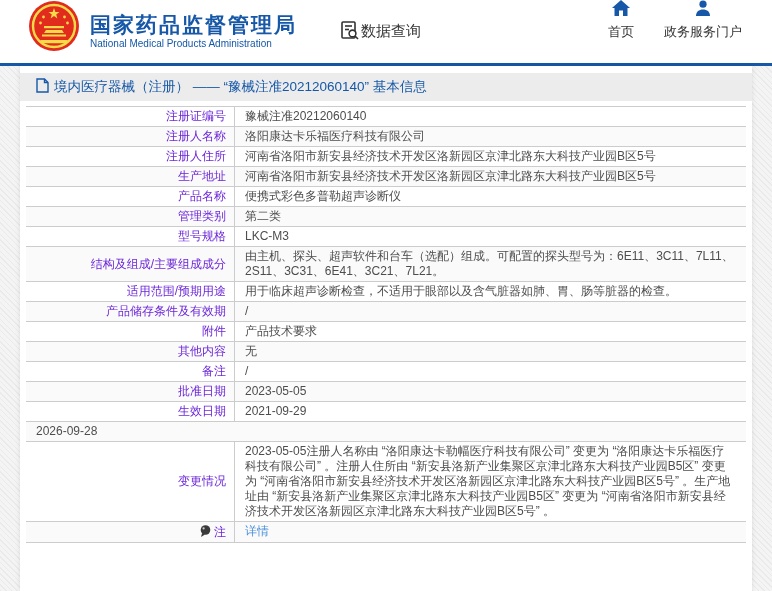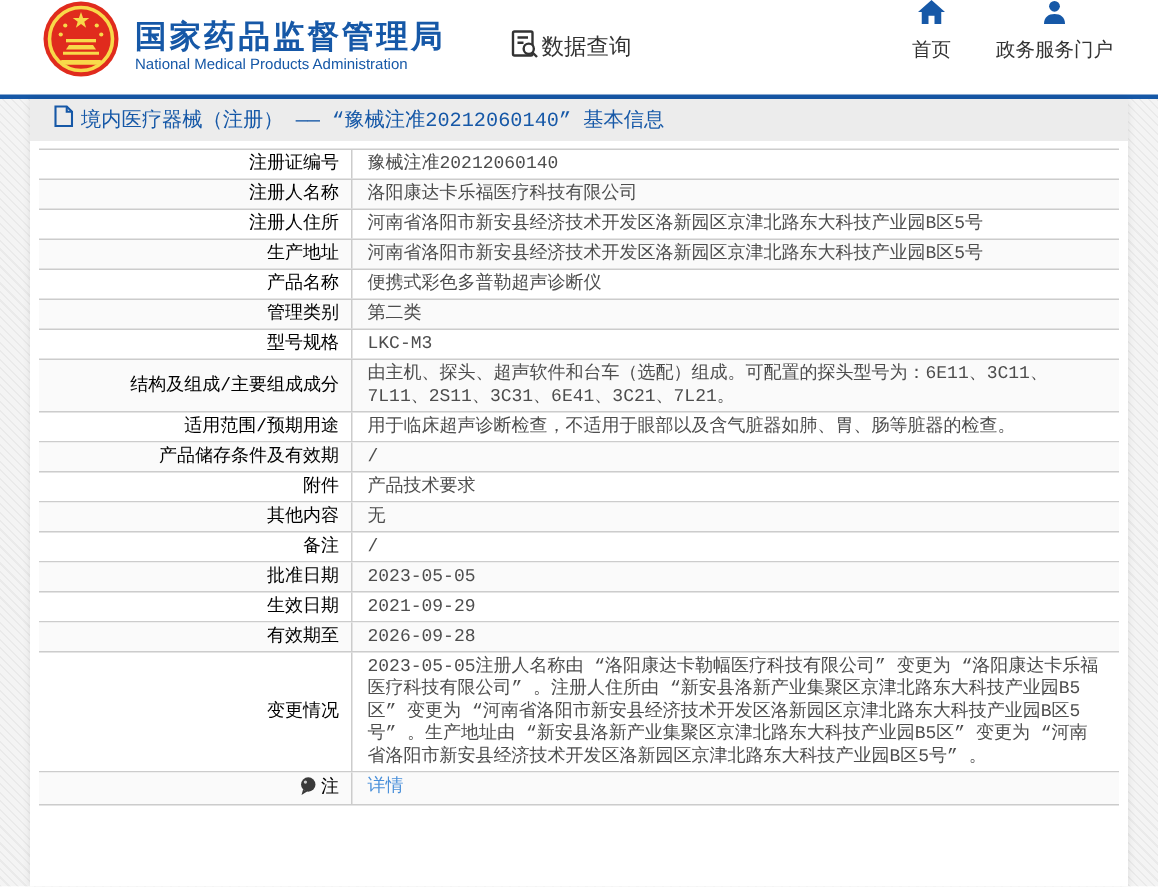--- a/index.html
+++ b/index.html
@@ -30,41 +30,41 @@
   .content {
     height: 525px;
     background-color: #f4f4f4;
     background-image: repeating-linear-gradient(45deg, #eaeaea 0 1px, transparent 1px 4px);
   }
   .panel {
     margin: 0 20px;
     height: 100%;
     background: #fff;
     box-shadow: 0 0 5px rgba(0,0,0,0.10);
-    font-family: Liberation Mono, monospace;
+    padding-top: 7px;
   }
   .titlebar {
     height: 28px;
     background: #ececec;
     display: flex;
     align-items: center;
     padding: 0 16px;
   }
   .titlebar-text { color: #1658a7; font-size: 13.5px; margin-left: 5px; }
   
   .info-table { margin: 5px 6px 0 6px; border-top: 1px solid #ccc; }
   .row { display: flex; border-bottom: 1px solid #ccc; align-items: stretch; }
   .row:nth-child(even) { background: #fafafa; }
   .cell { font-size: 12px; line-height: 15px; }
   .cell.label {
     width: 209px; flex: 0 0 auto;
     display: flex; align-items: center; justify-content: flex-end;
     text-align: right;
     padding: 2px 8px;
-    color: #000000;
+    color: #6d28d9;
     border-right: 1px solid #ccc;
   }
   .cell.value {
     flex: 1;
     display: flex; 
     padding: 2px 10px;
     color: #4d4d4d;
   }
   .cell.value .link { color: #4a90da; text-decoration: none; cursor: pointer; }
   .note-icon { display: inline-block; margin-right: 3px; position: relative; top: 1px; }
@@ -252,23 +252,20 @@
         </div>
         <div class="row">
           <div class="cell label">
             <span>生效日期</span>
           </div>
           <div class="cell value">
             <span>2021-09-29</span>
           </div>
         </div>
         <div class="row">
-          <div class="cell label">
-            <span>有效期至</span>
-          </div>
           <div class="cell value">
             <span>2026-09-28</span>
           </div>
         </div>
         <div class="row">
           <div class="cell label">
             <span>变更情况</span>
           </div>
           <div class="cell value">
             <span>2023-05-05注册人名称由 “洛阳康达卡勒幅医疗科技有限公司” 变更为 “洛阳康达卡乐福医疗科技有限公司” 。注册人住所由 “新安县洛新产业集聚区京津北路东大科技产业园B5区” 变更为 “河南省洛阳市新安县经济技术开发区洛新园区京津北路东大科技产业园B区5号” 。生产地址由 “新安县洛新产业集聚区京津北路东大科技产业园B5区” 变更为 “河南省洛阳市新安县经济技术开发区洛新园区京津北路东大科技产业园B区5号” 。</span>

